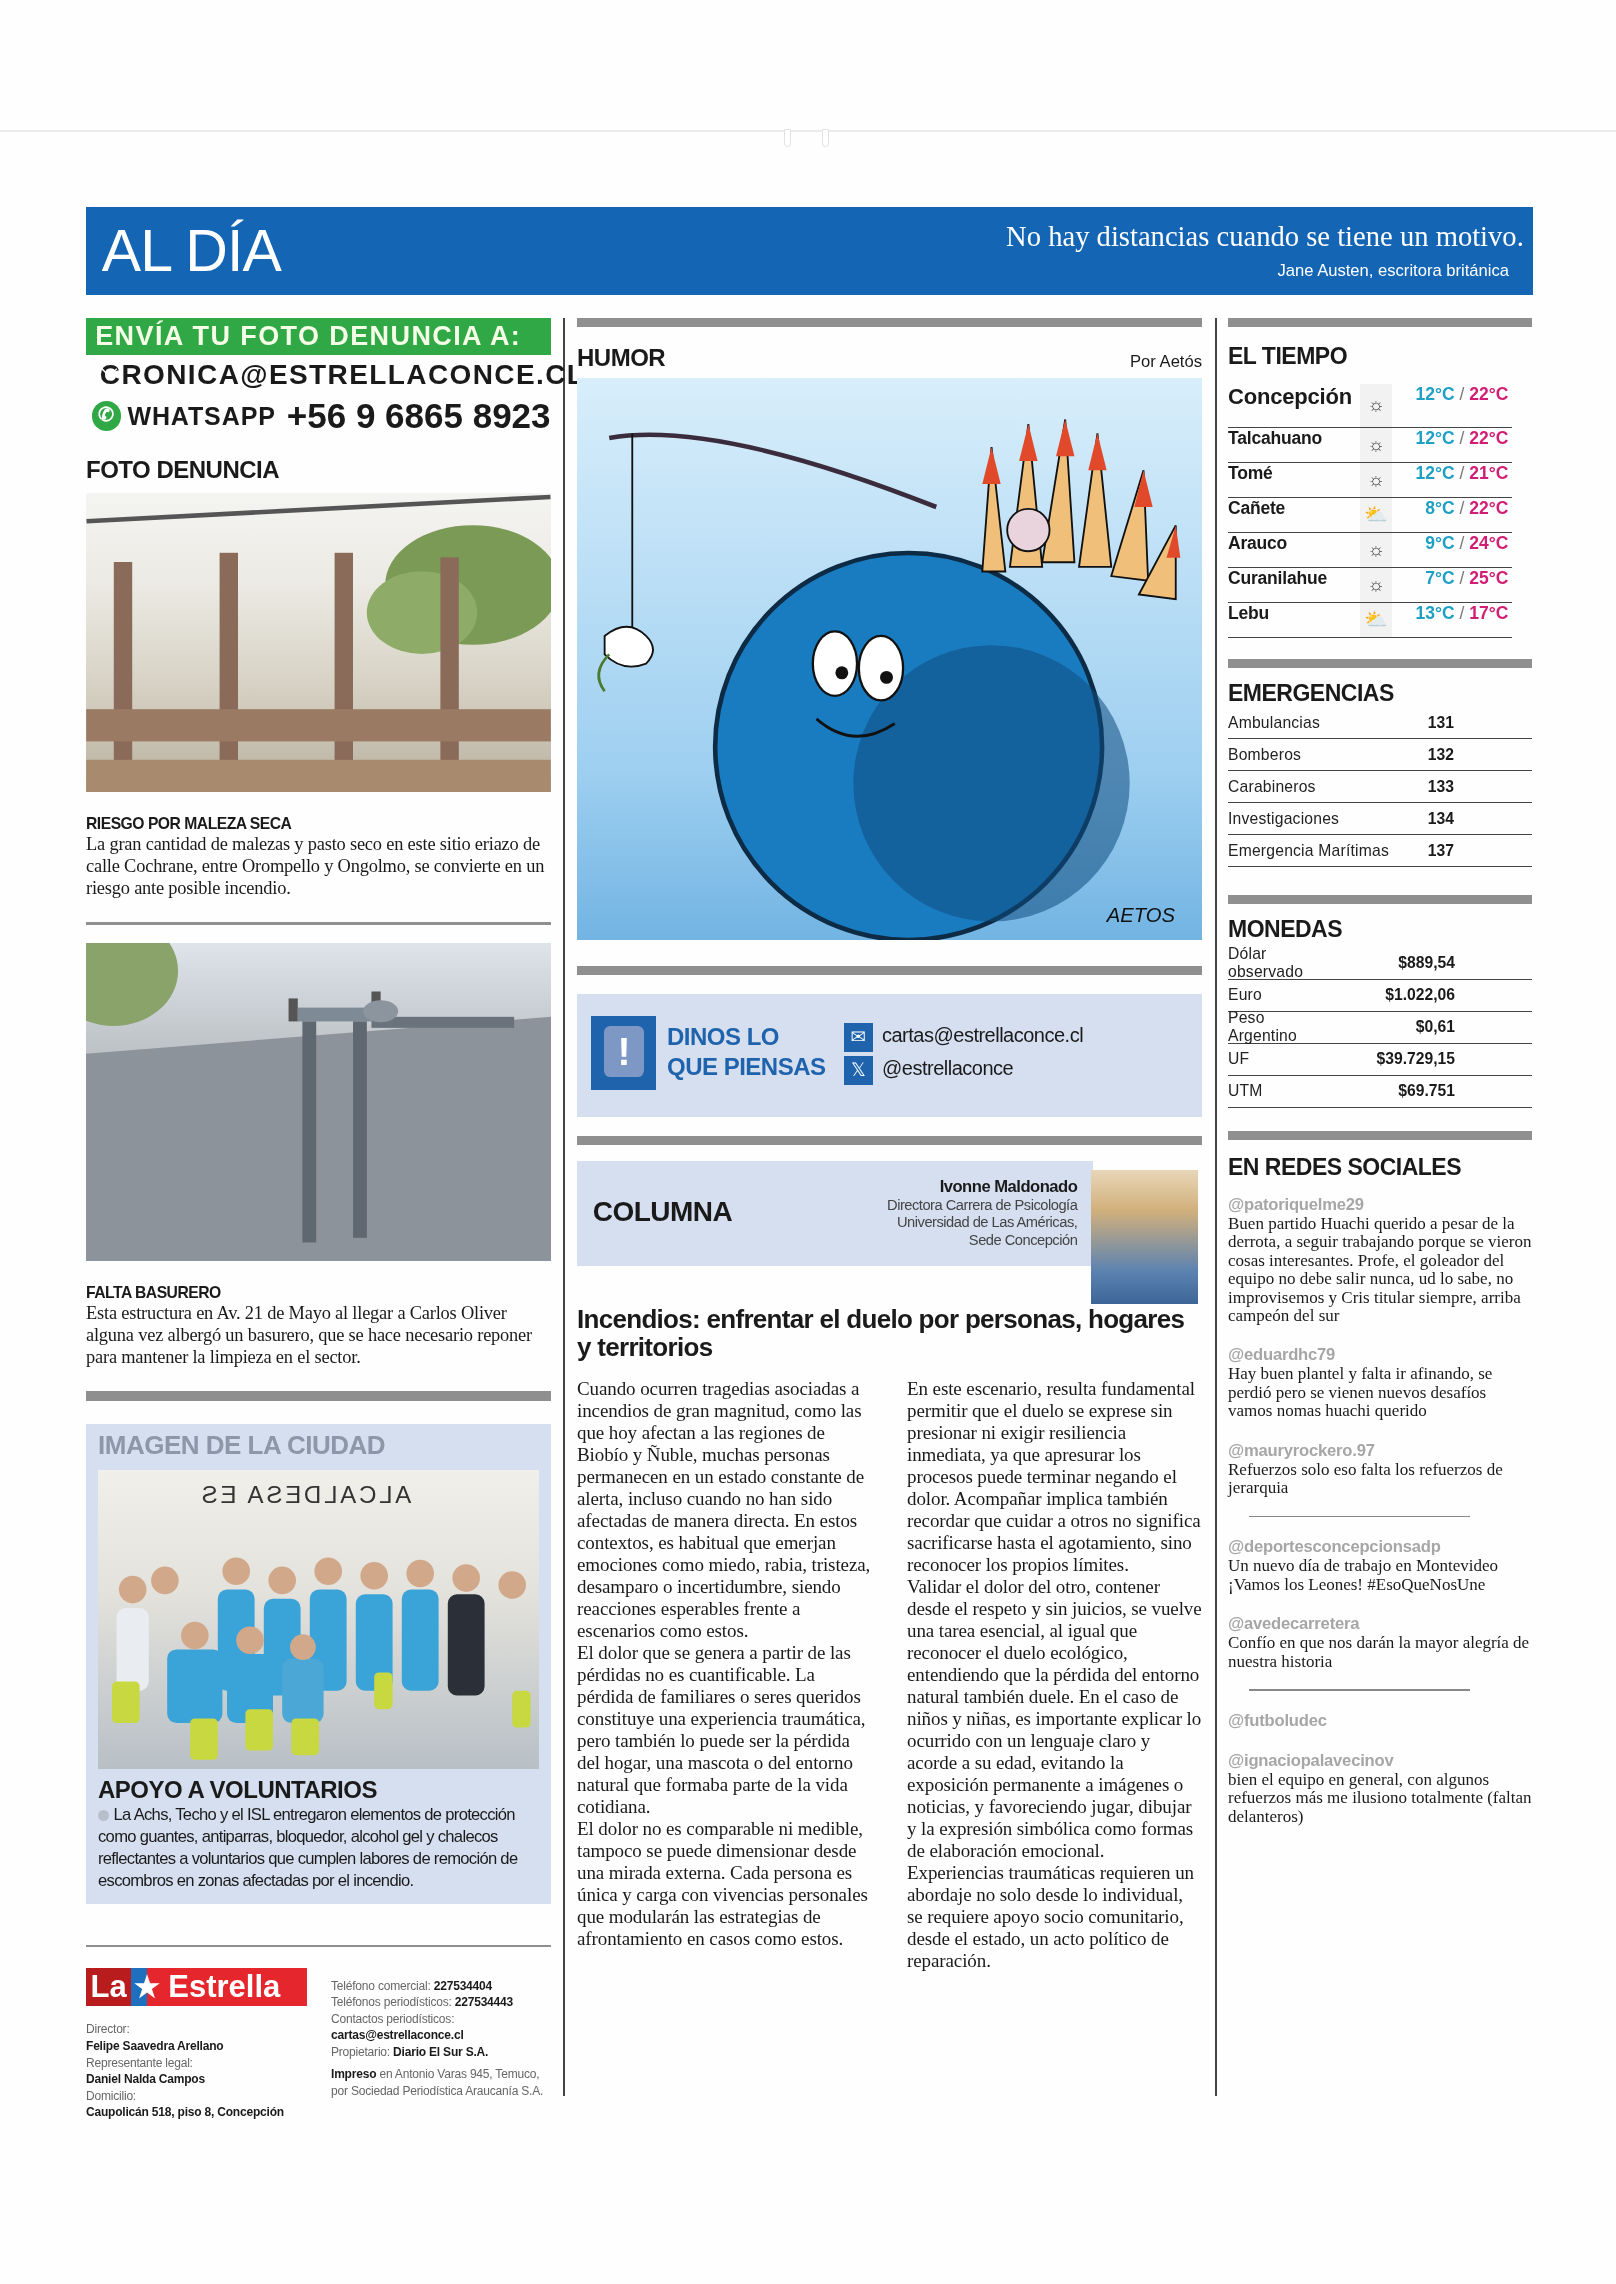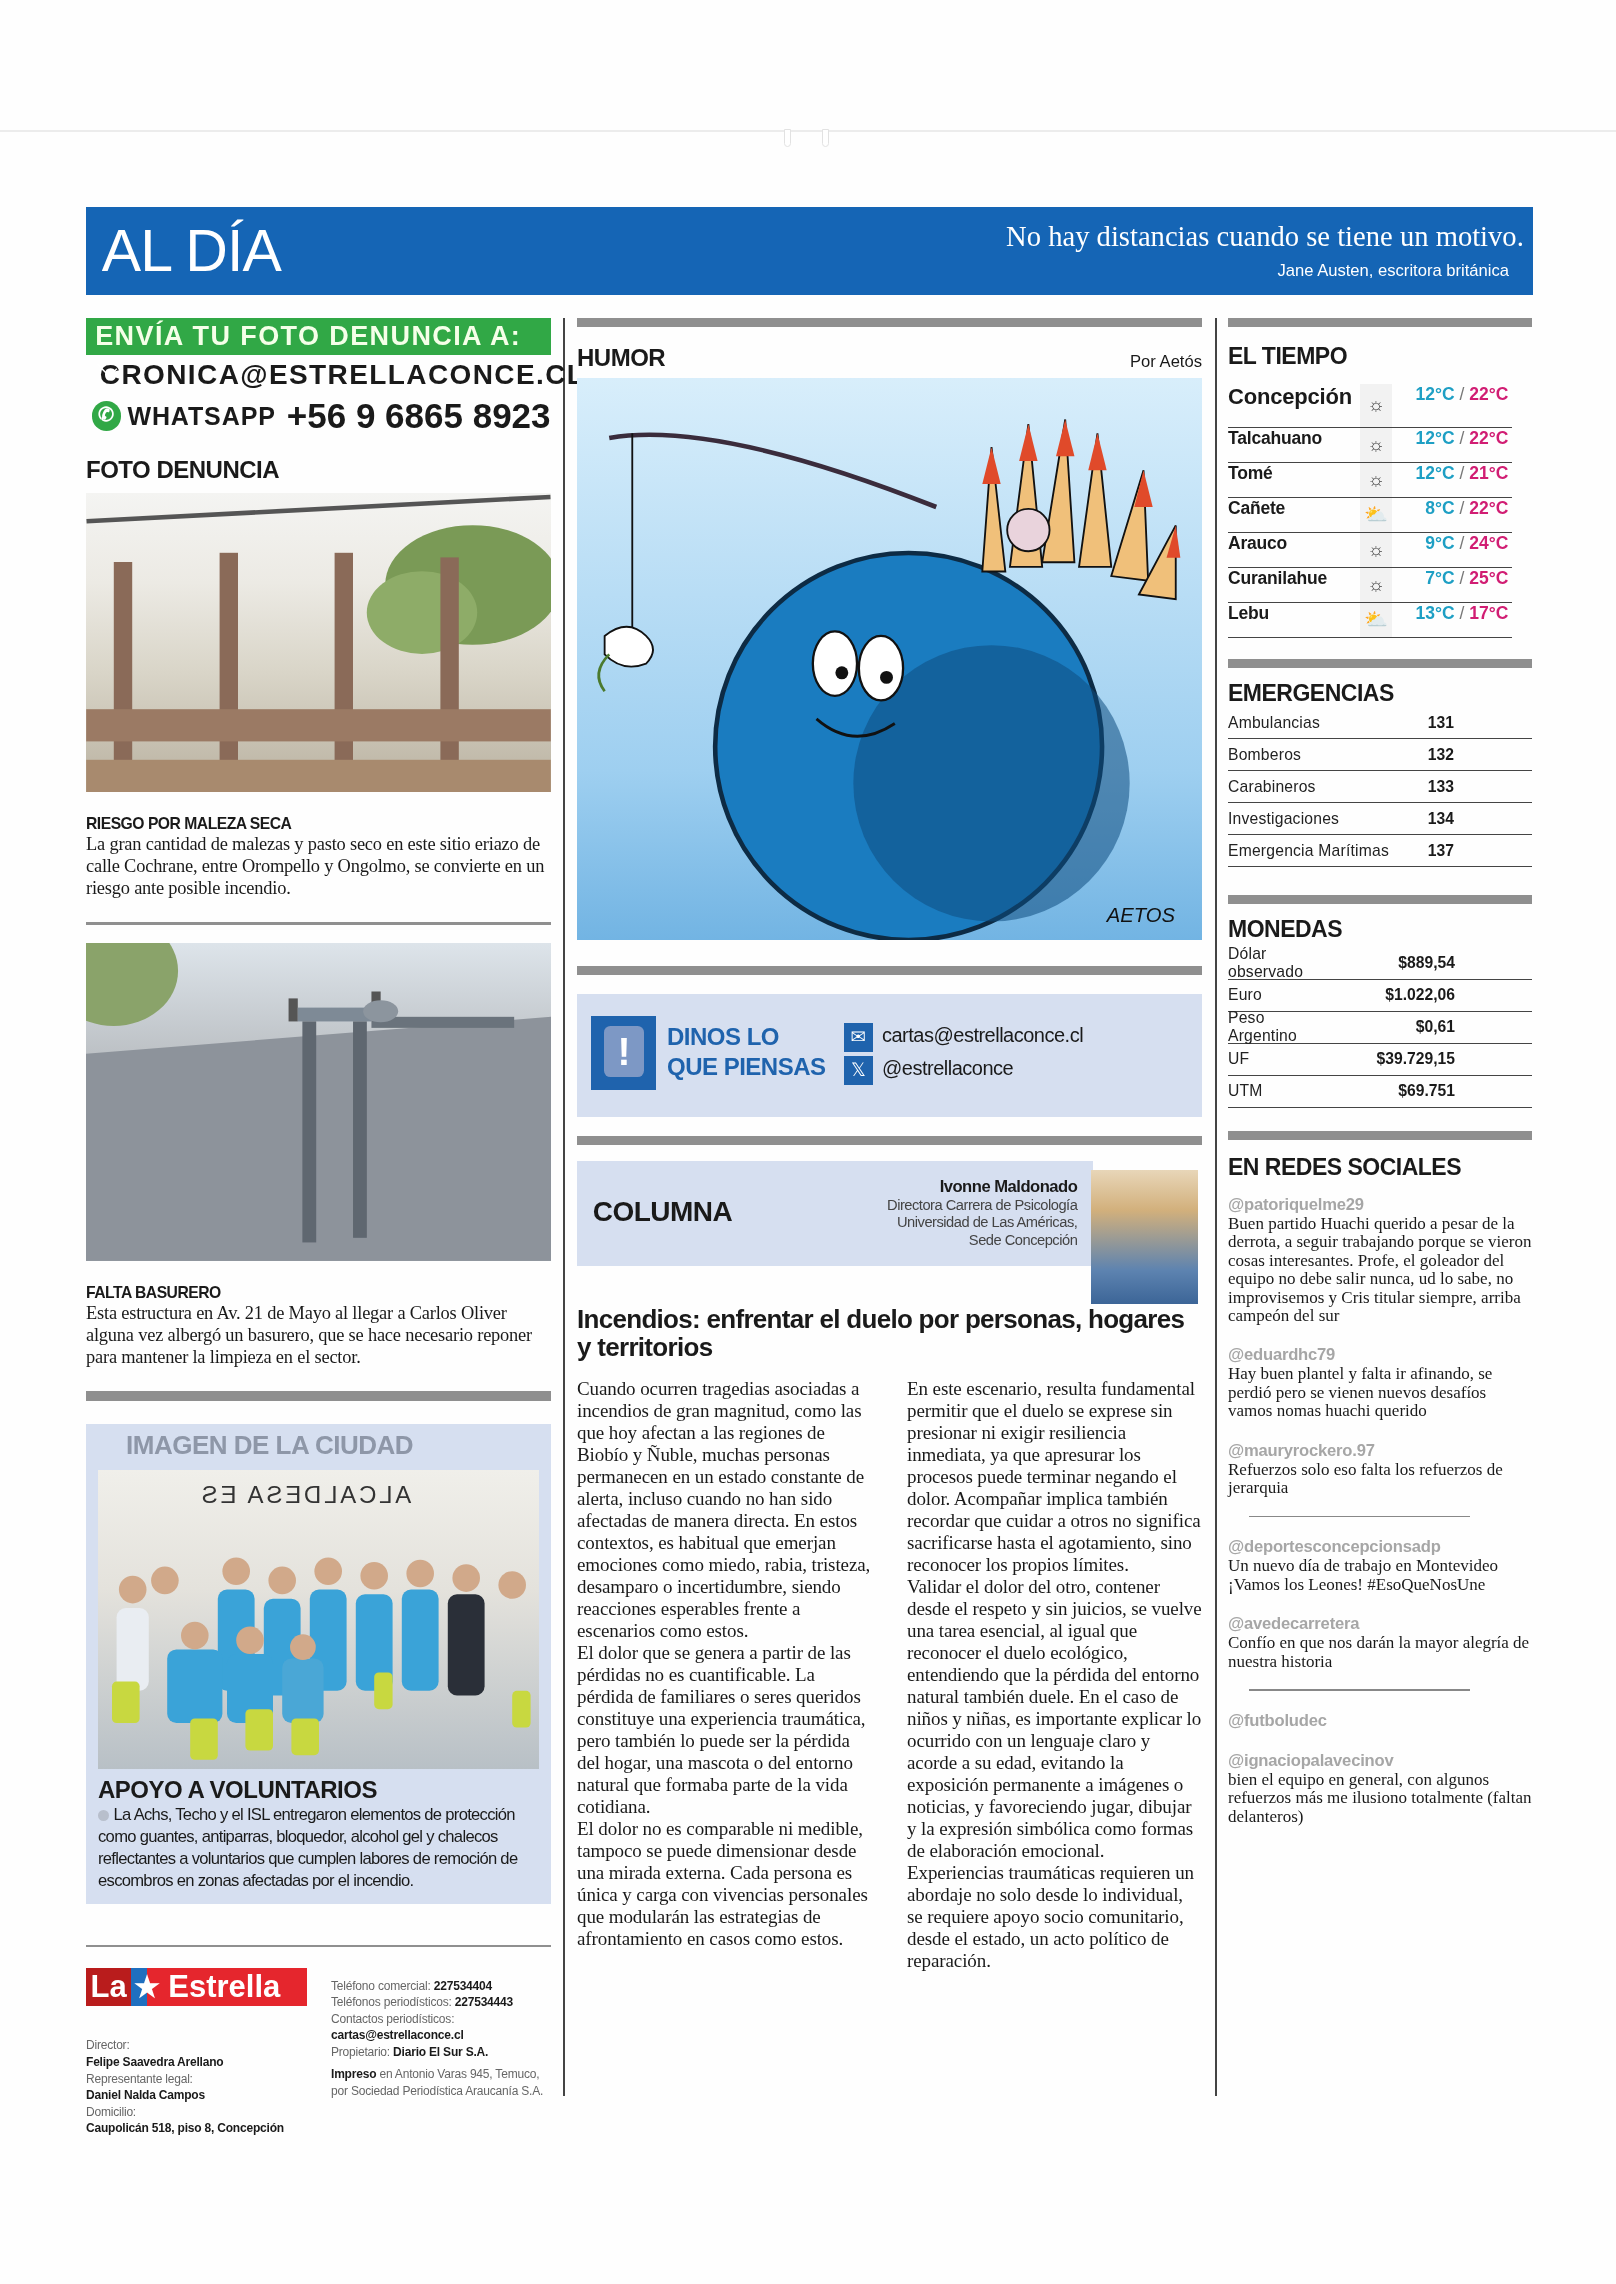--- a/index.html
+++ b/index.html
@@ -29,21 +29,21 @@
   .c-email { font-size:28px; letter-spacing:1.4px; }
   .c-wa-lbl { font-size:25px; letter-spacing:0.9px; margin-right:11px; }
   .c-wa-num { font-size:35px; }
   .sec-title { font-weight:700; font-size:24px; letter-spacing:-0.5px; }
   .photo { position:relative; overflow:hidden; }
   .cap-title { font-weight:700; font-size:15.7px; letter-spacing:-0.5px; margin-top:23px; }
   .cap-text { font-family:"Liberation Serif", serif; font-size:18.4px; line-height:22px; letter-spacing:-0.2px; }
   .thin-rule { height:2.8px; background:#8f8f8f; }
 
   .city-box { background:#d6dff0; padding:6.4px 12px 12px 12px; }
-  .city-title { color:#8e97a8; font-weight:700; font-size:26px; letter-spacing:-0.5px;margin-left:28px; }
+  .city-title { color:#8e97a8; font-weight:700; font-size:26px; letter-spacing:-0.5px; }
   .city-cap-title { font-weight:700; font-size:24px; letter-spacing:-0.5px; margin-top:6.4px; }
   .city-cap-text { font-size:16.6px; line-height:22px; letter-spacing:-0.7px; }
   .dot { display:inline-block; width:11px; height:11px; border-radius:50%; background:#b8bfcc; margin-right:4.6px; vertical-align:middle; }
 
   .masthead { position:relative; }
   .logo { display:flex; height:38px; width:221px; }
   .logo .la { background:#b91c1c; color:#fff; font-weight:700; font-size:31px; padding:0 4.6px; line-height:38px; }
   .logo .star { background:linear-gradient(90deg,#1f6fbf 50%, #e5262d 50%); color:#fff; font-size:33px; line-height:38px; padding:0 0.9px; }
   .logo .es { background:#e5262d; color:#fff; font-weight:700; font-size:31px; line-height:38px; padding:0 5.5px; flex:1; }
   .imp { font-size:12px; line-height:16.6px; color:#666; letter-spacing:-0.2px; }
@@ -202,21 +202,21 @@
       <div class="city-cap-text"><span class="dot"></span><span>La Achs, Techo y el ISL entregaron elementos de protección como guantes, antiparras, bloquedor, alcohol gel y chalecos reflectantes a voluntarios que cumplen labores de remoción de escombros en zonas afectadas por el incendio.</span></div>
     </div>
 
     <div class="thin-rule" style="margin-top:41px"></div>
     <div class="masthead" style="margin-top:21px">
       <div class="logo">
         <span class="la">La</span>
         <span class="star">★</span>
         <span class="es">Estrella</span>
       </div>
-      <div class="imp" style="position:absolute;left:0;top:69px;width:230px;">
+      <div class="imp" style="position:absolute;left:0;top:53px;width:230px;">
         <div>Director:</div>
         <div><b>Felipe Saavedra Arellano</b></div>
         <div>Representante legal:</div>
         <div><b>Daniel Nalda Campos</b></div>
         <div>Domicilio:</div>
         <div><b>Caupolicán 518, piso 8, Concepción</b></div>
       </div>
       <div class="imp" style="position:absolute;left:245px;top:9.2px;width:221px;">
         <div><span>Teléfono comercial:</span> <b>227534404</b></div>
         <div><span>Teléfonos periodísticos:</span> <b>227534443</b></div>

